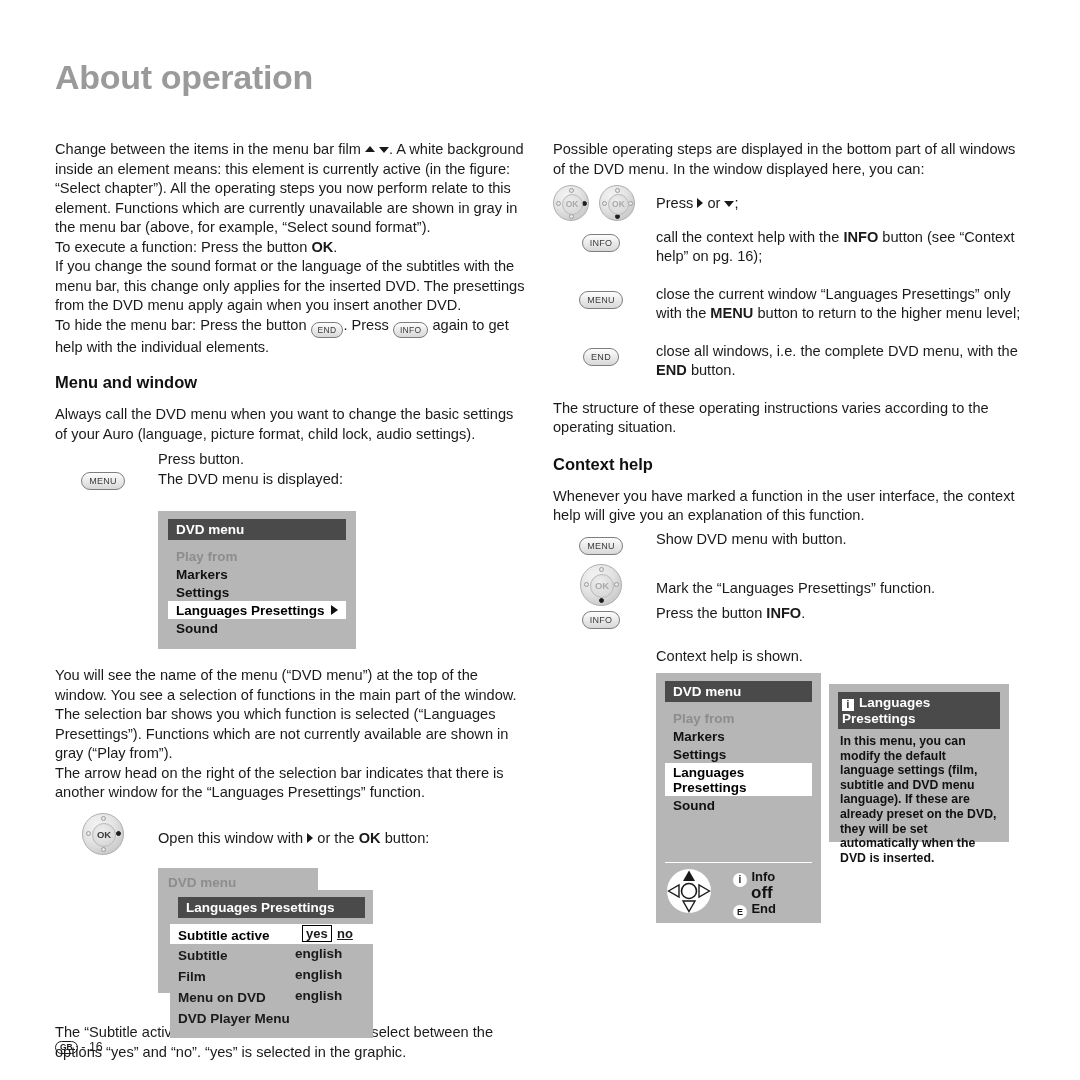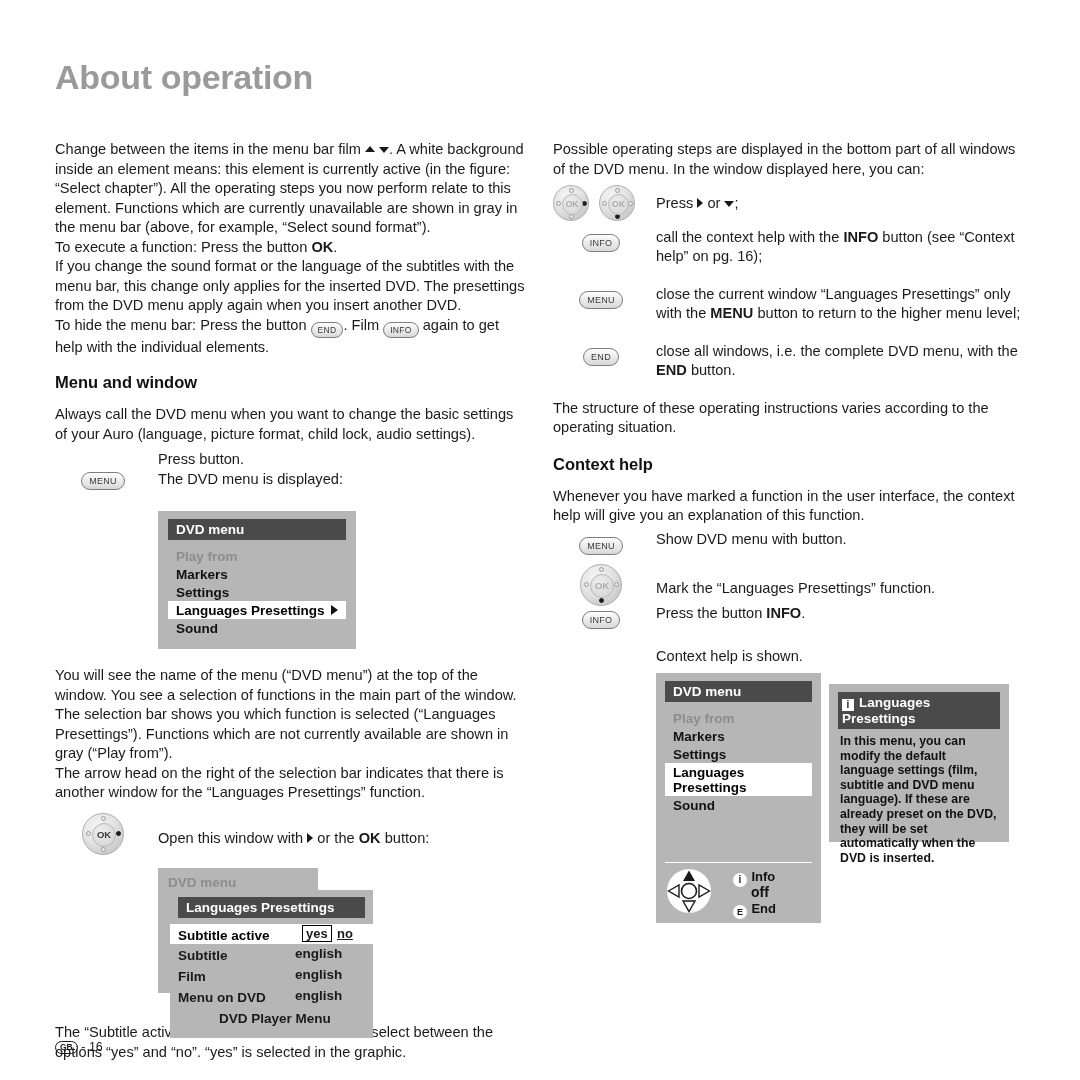--- a/index.html
+++ b/index.html
@@ -129,21 +129,21 @@
   <div class="col-left">
 
     <p class="body">
       <span>Change between the items in the menu bar film</span>
       <span class="tri-up"></span>
       <span class="tri-dn"></span><span>. A white background inside an element means: this element is currently active (in the figure: “Select chapter”). All the operating steps you now perform relate to this element. Functions which are currently unavailable are shown in gray in the menu bar (above, for example, “Select sound format”).</span><br>
       <span>To execute a function: Press the button</span>
       <b>OK</b><span>.</span><br>
       <span>If you change the sound format or the language of the subtitles with the menu bar, this change only applies for the inserted DVD. The presettings from the DVD menu apply again when you insert another DVD.</span><br>
       <span>To hide the menu bar: Press the button</span>
-      <span class="key">END</span><span>. Film</span>
+      <span class="key">END</span><span>. Press</span>
       <span class="key">INFO</span>
       <span>again to get help with the individual elements.</span>
     </p>
 
     <div style="height:16px"></div>
     <div class="sub-head">Menu and window</div>
 
     <div style="height:13px"></div>
     <p class="body">Always call the DVD menu when you want to change the basic settings of your Auro (language, picture format, child lock, audio settings).</p>
 
@@ -219,21 +219,21 @@
         </div>
         <div style="position:relative;padding:1.5px 8px;">
           <span style="font-size:13.5px;font-weight:bold;">Film</span>
           <span style="position:absolute;left:125px;font-size:13.5px;font-weight:bold;">english</span>
         </div>
         <div style="position:relative;padding:1.5px 8px;">
           <span style="font-size:13.5px;font-weight:bold;">Menu on DVD</span>
           <span style="position:absolute;left:125px;font-size:13.5px;font-weight:bold;">english</span>
         </div>
         <div style="position:relative;padding:1.5px 8px;">
-          <span style="font-size:13.5px;font-weight:bold;margin-left:41px;">DVD Player Menu</span>
+          <span style="font-size:13.5px;font-weight:bold;">DVD Player Menu</span>
         </div>
       </div>
     </div>
 
     <div style="height:10px"></div>
     <p class="body">The “Subtitle active” function is marked. You can select between the options “yes” and “no”. “yes” is selected in the graphic.</p>
   </div>
 
   <div class="col-right">
 
@@ -366,21 +366,21 @@
             <polygon points="24,2.5 30,13 18,13" fill="#1a1a1a"></polygon>
             <polygon points="24,43.5 30,33 18,33" fill="none" stroke="#1a1a1a" stroke-width="1.4"></polygon>
             <polygon points="3.5,23 14,17 14,29" fill="none" stroke="#1a1a1a" stroke-width="1.4"></polygon>
             <polygon points="44.5,23 34,17 34,29" fill="none" stroke="#1a1a1a" stroke-width="1.4"></polygon>
           </svg>
           <div style="position:absolute;left:68px;top:0px;">
             <span style="display:inline-block;width:14px;height:14px;border-radius:50%;background:#ffffff;color:#1a1a1a;font-size:10px;font-weight:bold;text-align:center;line-height:14px;vertical-align:-2px;">i</span>
             <span style="font-size:13px;font-weight:bold;color:#111;">Info</span>
           </div>
           <div style="position:absolute;left:86px;top:16px;">
-            <span style="font-size:14px;font-weight:bold;color:#111;">off</span>
+            <span style="font-size:17px;font-weight:bold;color:#111;">off</span>
           </div>
           <div style="position:absolute;left:68px;top:32px;">
             <span style="display:inline-block;width:14px;height:14px;border-radius:50%;background:#ffffff;color:#1a1a1a;font-size:9px;font-weight:bold;text-align:center;line-height:14px;vertical-align:-2px;">E</span>
             <span style="font-size:13px;font-weight:bold;color:#111;">End</span>
           </div>
         </div>
       </div>
 
       <div style="position:absolute;left:173px;top:11px;width:180px;height:158px;background:#b6b6b6;padding:8px 0 0 0;box-sizing:border-box;">
         <div class="osd-title" style="margin:0 9px 5px 9px;padding-left:4px;">

